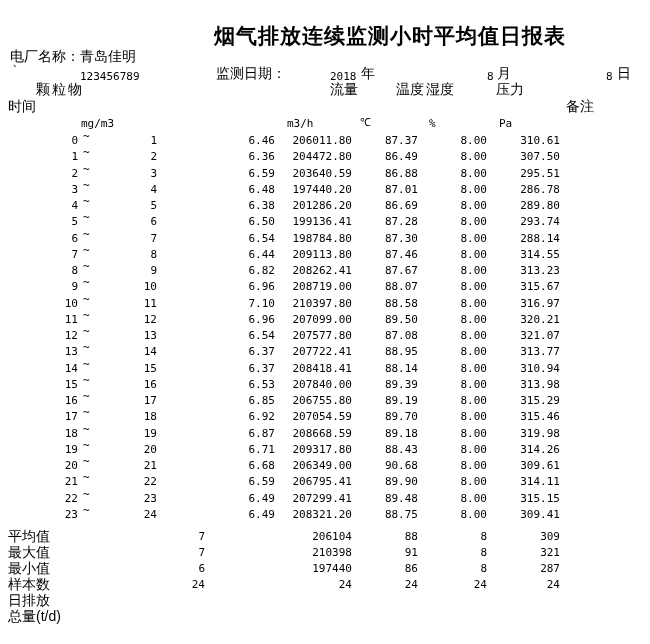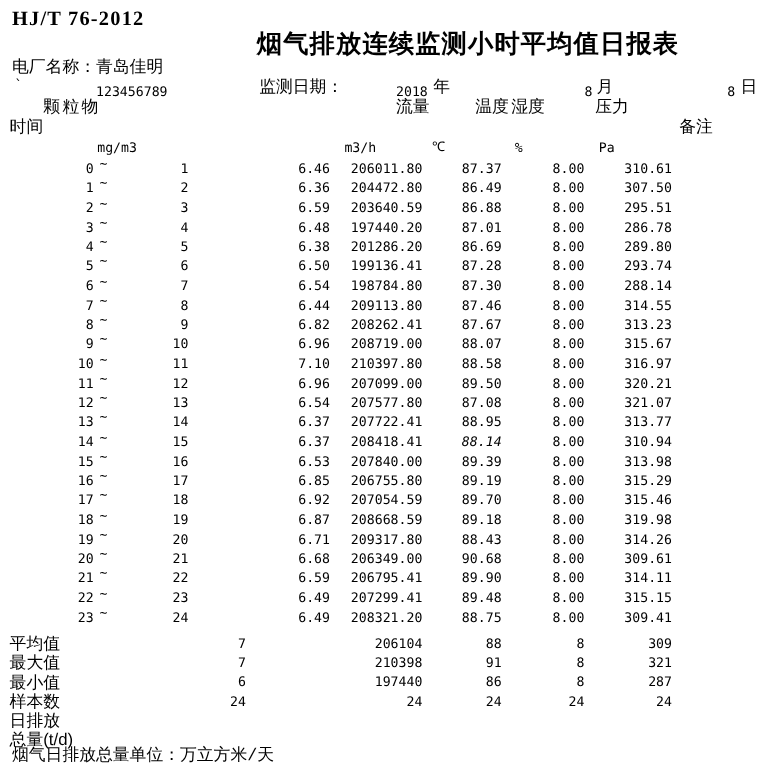--- a/index.html
+++ b/index.html
@@ -13,21 +13,20 @@
   .row{position:absolute;left:0;width:650px;height:16px;}
   .cell{position:absolute;top:1px;width:96px;text-align:right;font-family:"DejaVu Sans Mono",monospace;font-size:11px;line-height:14px;color:#000;}
   .tilde{position:absolute;left:83px;top:-3px;font-family:"DejaVu Sans Mono",monospace;font-size:11px;color:#000;}
   .slabel{position:absolute;left:8px;top:0;font-family:"Liberation Sans",sans-serif;font-size:14px;line-height:15px;color:#000;}
 </style>
 </head>
 <body>
 
 <div class="page">
 
-  <div class="abs standard" style="left:10px;top:6px">HJ/T 76-2012</div>
 
   <div class="abs title" style="left:214px;top:22px">烟气排放连续监测小时平均值日报表</div>
 
   <div class="abs zh" style="left:10px;top:50px">电厂名称：</div>
   <div class="abs zh" style="left:80px;top:50px">青岛佳明</div>
 
   <div class="abs num" style="left:12px;top:64px">`</div>
   <div class="abs num" style="left:80px;top:70px">123456789</div>
 
   <div class="abs zh" style="left:216px;top:67px">监测日期：</div>
@@ -193,21 +192,21 @@
         <div class="cell" style="right: 232px;">88.95</div>
         <div class="cell" style="right: 163px;">8.00</div>
         <div class="cell" style="right: 90px;">313.77</div>
       </div>
       <div class="row" style="top: 361px;">
         <div class="cell" style="right: 572px;">14</div>
         <div class="tilde">~</div>
         <div class="cell" style="right: 493px;">15</div>
         <div class="cell" style="right: 375px;">6.37</div>
         <div class="cell" style="right: 298px;">208418.41</div>
-        <div class="cell" style="right: 232px; font-style: italic;">88.14</div>
+        <div class="cell" style="right: 232px;">88.14</div>
         <div class="cell" style="right: 163px;">8.00</div>
         <div class="cell" style="right: 90px;">310.94</div>
       </div>
       <div class="row" style="top: 377px;">
         <div class="cell" style="right: 572px;">15</div>
         <div class="tilde">~</div>
         <div class="cell" style="right: 493px;">16</div>
         <div class="cell" style="right: 375px;">6.53</div>
         <div class="cell" style="right: 298px;">207840.00</div>
         <div class="cell" style="right: 232px;">89.39</div>
@@ -329,15 +328,14 @@
         <div class="cell" style="right: 90px;">24</div>
       </div>
       <div class="row" style="top: 593px;">
         <div class="slabel">日排放</div>
       </div>
       <div class="row" style="top: 609px;">
         <div class="slabel">总量(t/d)</div>
       </div>
     </div>
 
-  <div class="abs zh" style="left:10px;top:623px">烟气日排放总量单位：万立方米/天</div>
 
 </div>
 
 </body></html>

